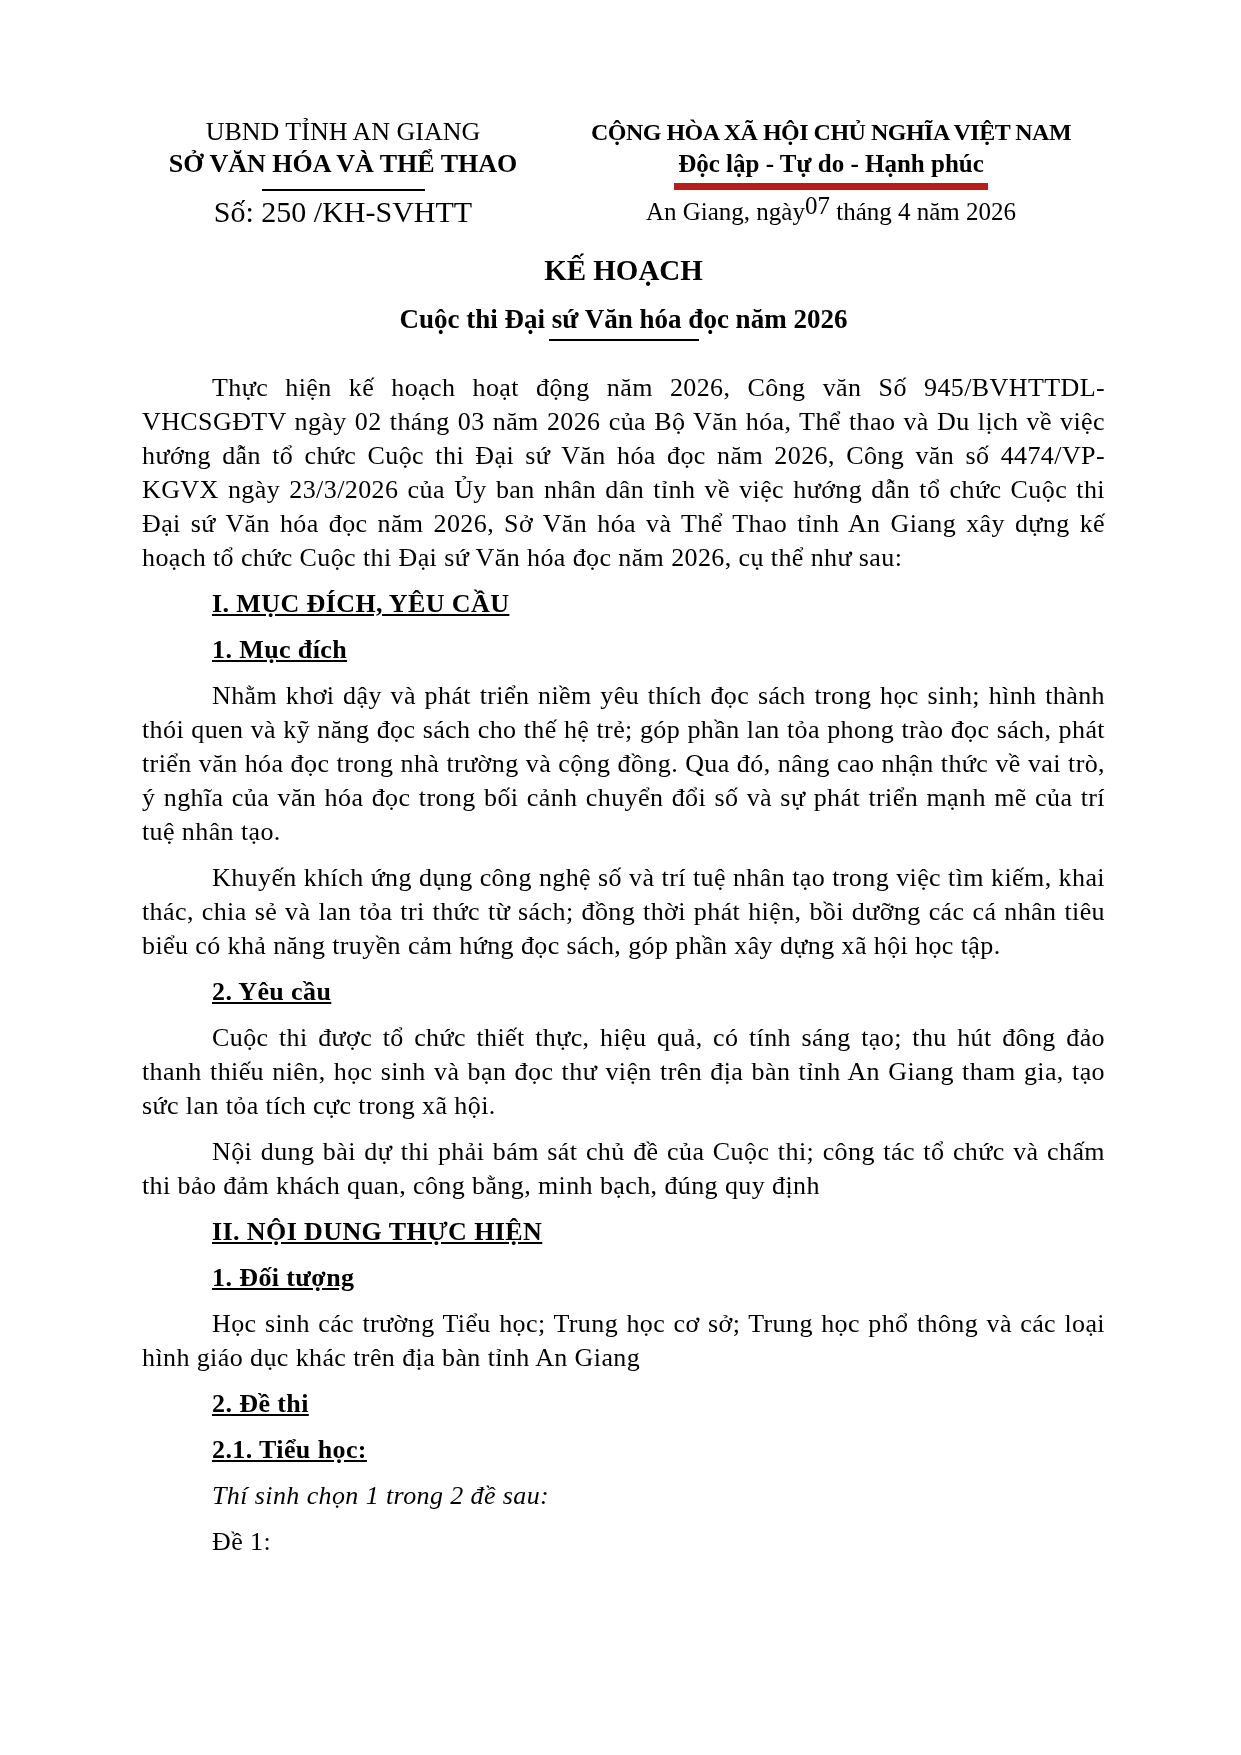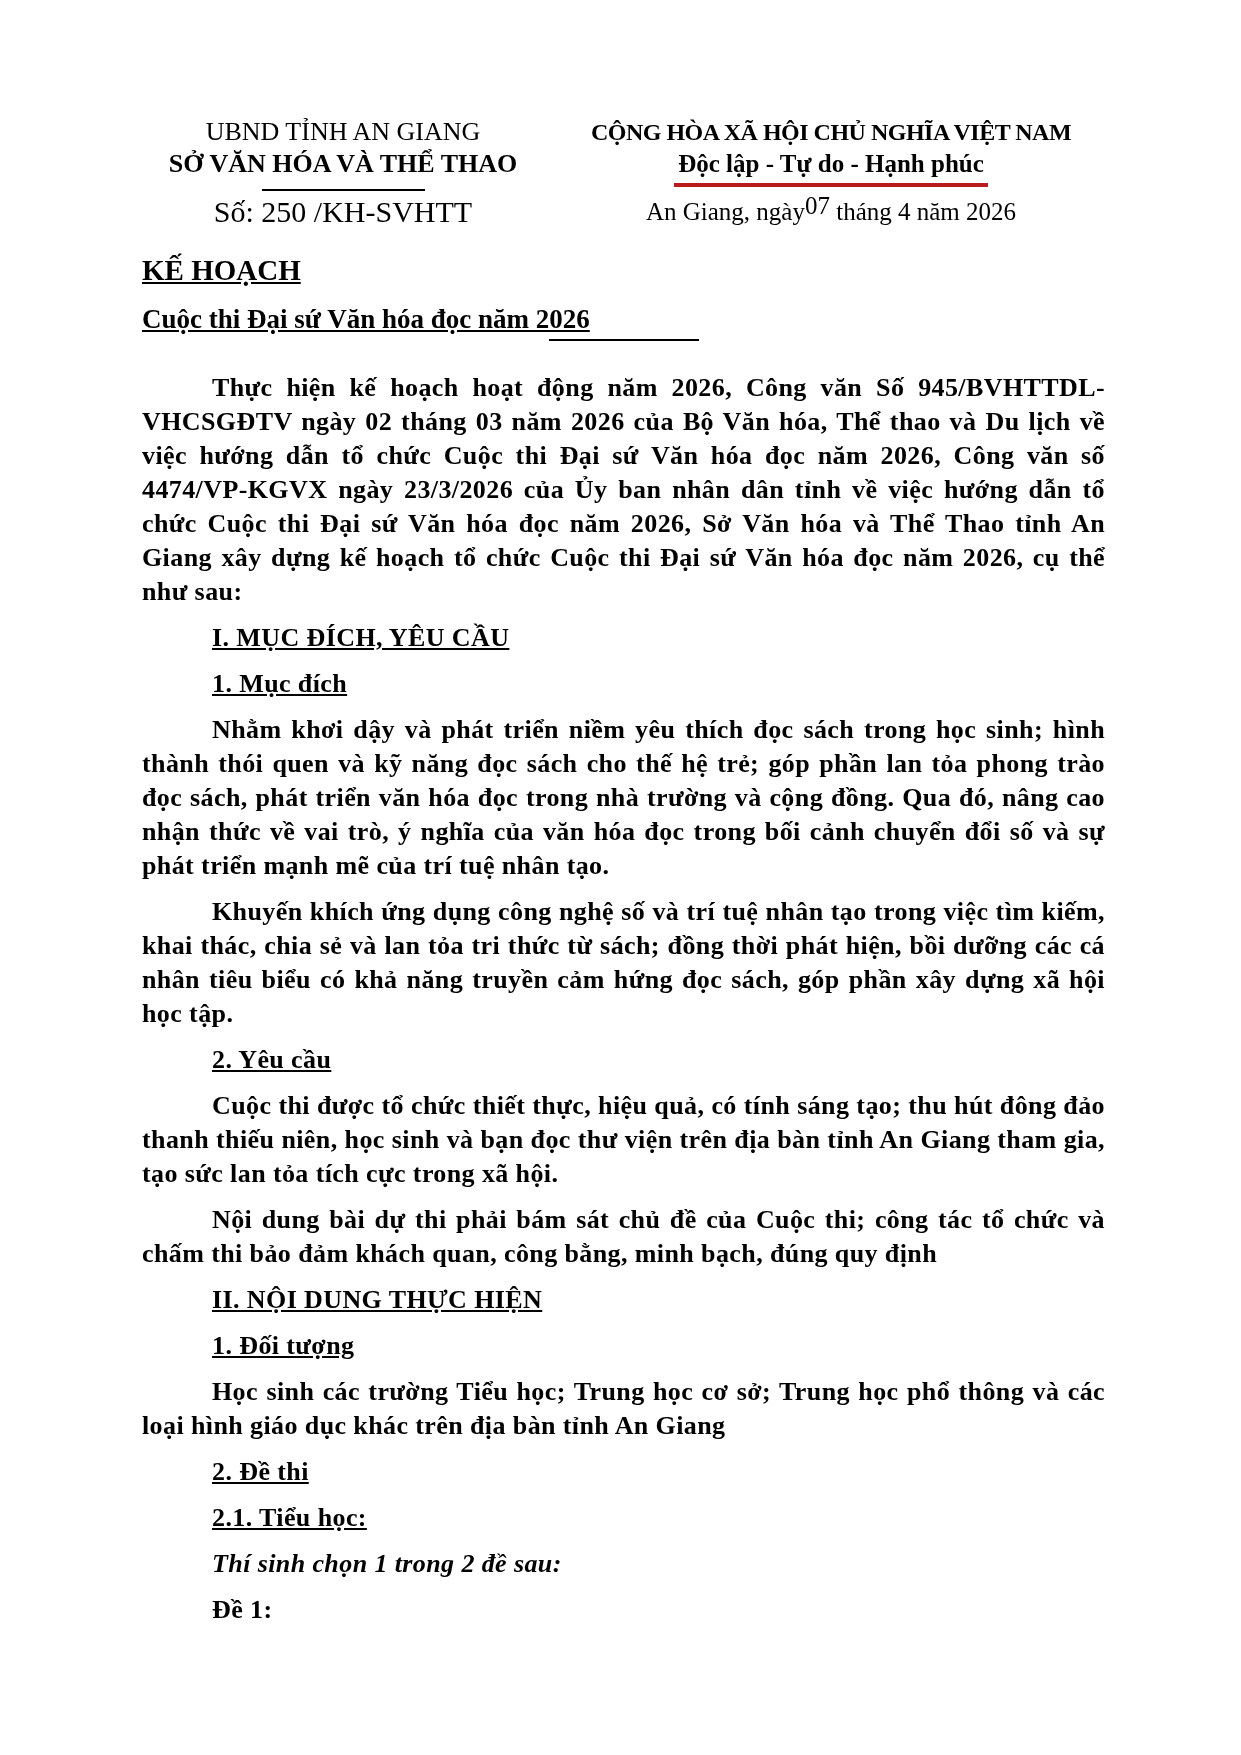--- a/index.html
+++ b/index.html
@@ -21,41 +21,40 @@
   .header-row { display:flex; justify-content:space-between; align-items:flex-start; }
   .hcol-left  { width:402px; text-align:center; flex:none; }
   .hcol-right { width:548px; text-align:center; flex:none; }
 
   .h-parent { font-size:26px; line-height:32px; white-space:nowrap; }
   .h-org    { font-size:26px; line-height:32px; font-weight:bold; white-space:nowrap; }
   .h-rule   { width:163px; border:none; border-top:2px solid #000; margin:9px auto 0; }
 
   .nat-title { font-size:24px; line-height:32px; font-weight:bold; letter-spacing:-0.5px; white-space:nowrap; }
   .nat-motto-wrap { line-height:32px; }
-  .nat-motto { display:inline-block; font-size:25px; font-weight:bold; border-bottom:4px solid #b91c1c; padding:0 4px 3px; white-space:nowrap; }
+  .nat-motto { display:inline-block; font-size:25px; font-weight:bold; border-bottom:7px solid #b91c1c; padding:0 4px 3px; white-space:nowrap; }
 
   .meta-row { display:flex; justify-content:space-between; margin-top:4px; }
   .doc-number { width:402px; text-align:center; font-size:30px; line-height:33px; flex:none; white-space:nowrap; }
   .doc-date   { width:548px; text-align:center; font-size:25px; line-height:33px; flex:none; white-space:nowrap; }
   .date-day   { position:relative; top:-6px; }
 
   
-  .title-block { text-align:left; margin-top:24px;text-decoration:underline; }
+  .title-block { text-align:center; margin-top:24px; }
   .doc-title    { font-size:29px; line-height:36px; font-weight:bold; }
   .doc-subtitle { font-size:27px; line-height:36px; font-weight:bold; margin-top:13px; }
   .subtitle-rule { width:150px; border:none; border-top:2px solid #000; margin:2px auto 0; }
 
   
   .body-block { margin-top:30px; }
   .para {
     margin:0 0 12px 0;
     text-indent:70px;
     text-align:justify;
     letter-spacing:0.4px;
-    font-weight:bold;
   }
   .heading {
     margin:0 0 12px 0;
     text-indent:70px;
     font-weight:bold;
     letter-spacing:0.4px;
     text-decoration:underline;
   }
   .italic { font-style:italic; }
 </style>

